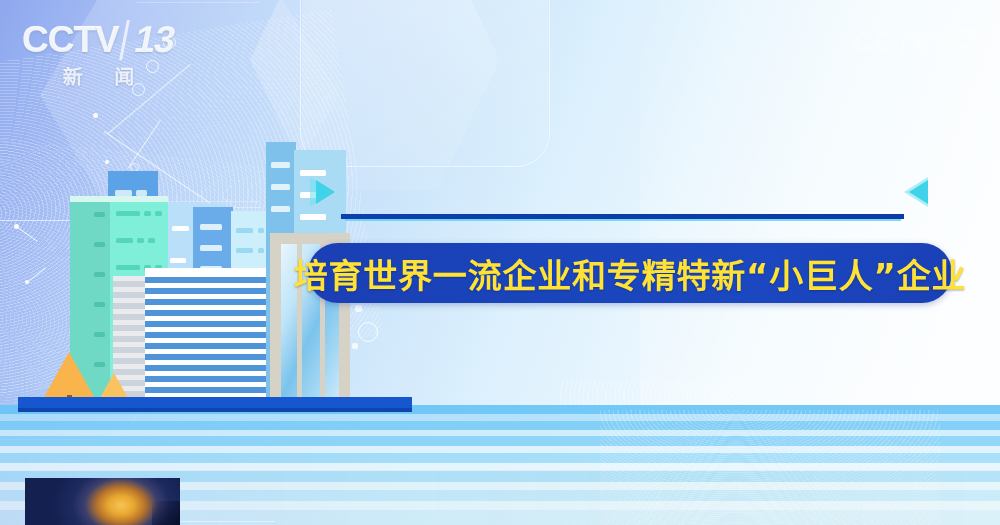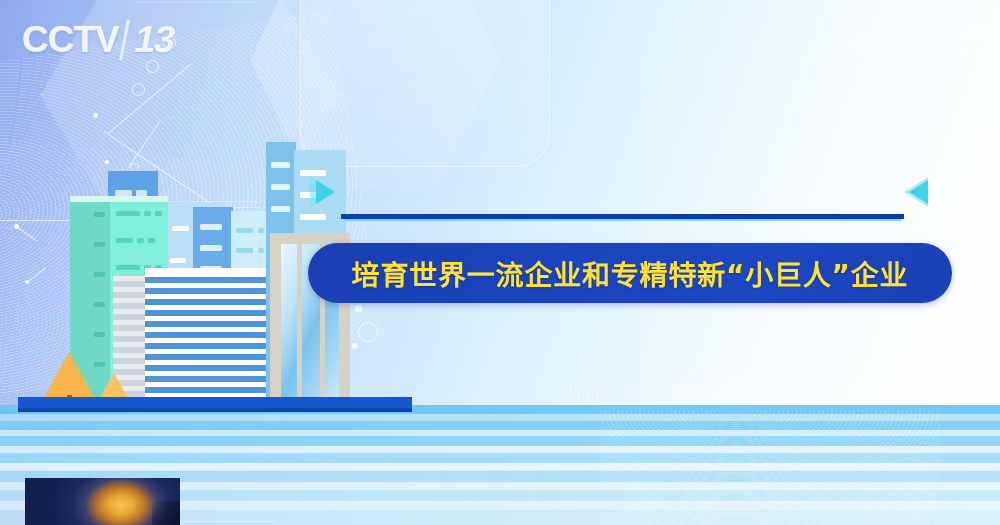--- a/index.html
+++ b/index.html
@@ -267,21 +267,21 @@
   .banner2 {
     position:absolute; left:308px; top:243px;
     width:644px; height:60px;
     z-index:25;
     background:linear-gradient(100deg,#1b3fb4 0%,#1a44ba 35%,#1b47c0 70%,#1a40b6 100%);
     border-radius:30px;
     display:flex; align-items:center; justify-content:center;
     box-shadow:0 2px 6px rgba(20,50,130,.28);
   }
   .banner2-text {
-    color:#ffe234; font-size:28px; font-weight:bold;
+    color:#ffe234; font-size:34px; font-weight:bold;
     letter-spacing:.8px;
     font-family:"DejaVu Sans","Liberation Sans",sans-serif;
     white-space:nowrap;
     text-shadow:0 1px 2px rgba(10,30,90,.35);
   }
 
   
   .thumb {
     position:absolute; left:25px; top:478px;
     width:155px; height:47px; z-index:28;
@@ -379,20 +379,21 @@
     <div class="node-dot" style="left:355px; top:288px; width:7px; height:7px; border-radius:2px; background:rgba(255,255,255,.85);"></div>
     <div class="node-dot" style="left:355px; top:305px; width:7px; height:7px; border-radius:2px; background:rgba(255,255,255,.8);"></div>
     <div class="node-dot" style="left:352px; top:343px; width:6px; height:6px; border-radius:2px; background:rgba(255,255,255,.75);"></div>
   </div>
 
   <div class="logo">
     <div class="logo-main">
       <span>CCTV</span>
       <span class="logo-13">13</span>
     </div>
+    <div class="logo-sub">新 闻</div>
   </div>
 
   <div class="watermark">
     <div class="wm-cctv">CCTV</div>
     <div class="wm-right">
       <div class="wm-cn">央视网</div>
       <div class="wm-com">com</div>
     </div>
   </div>
 

